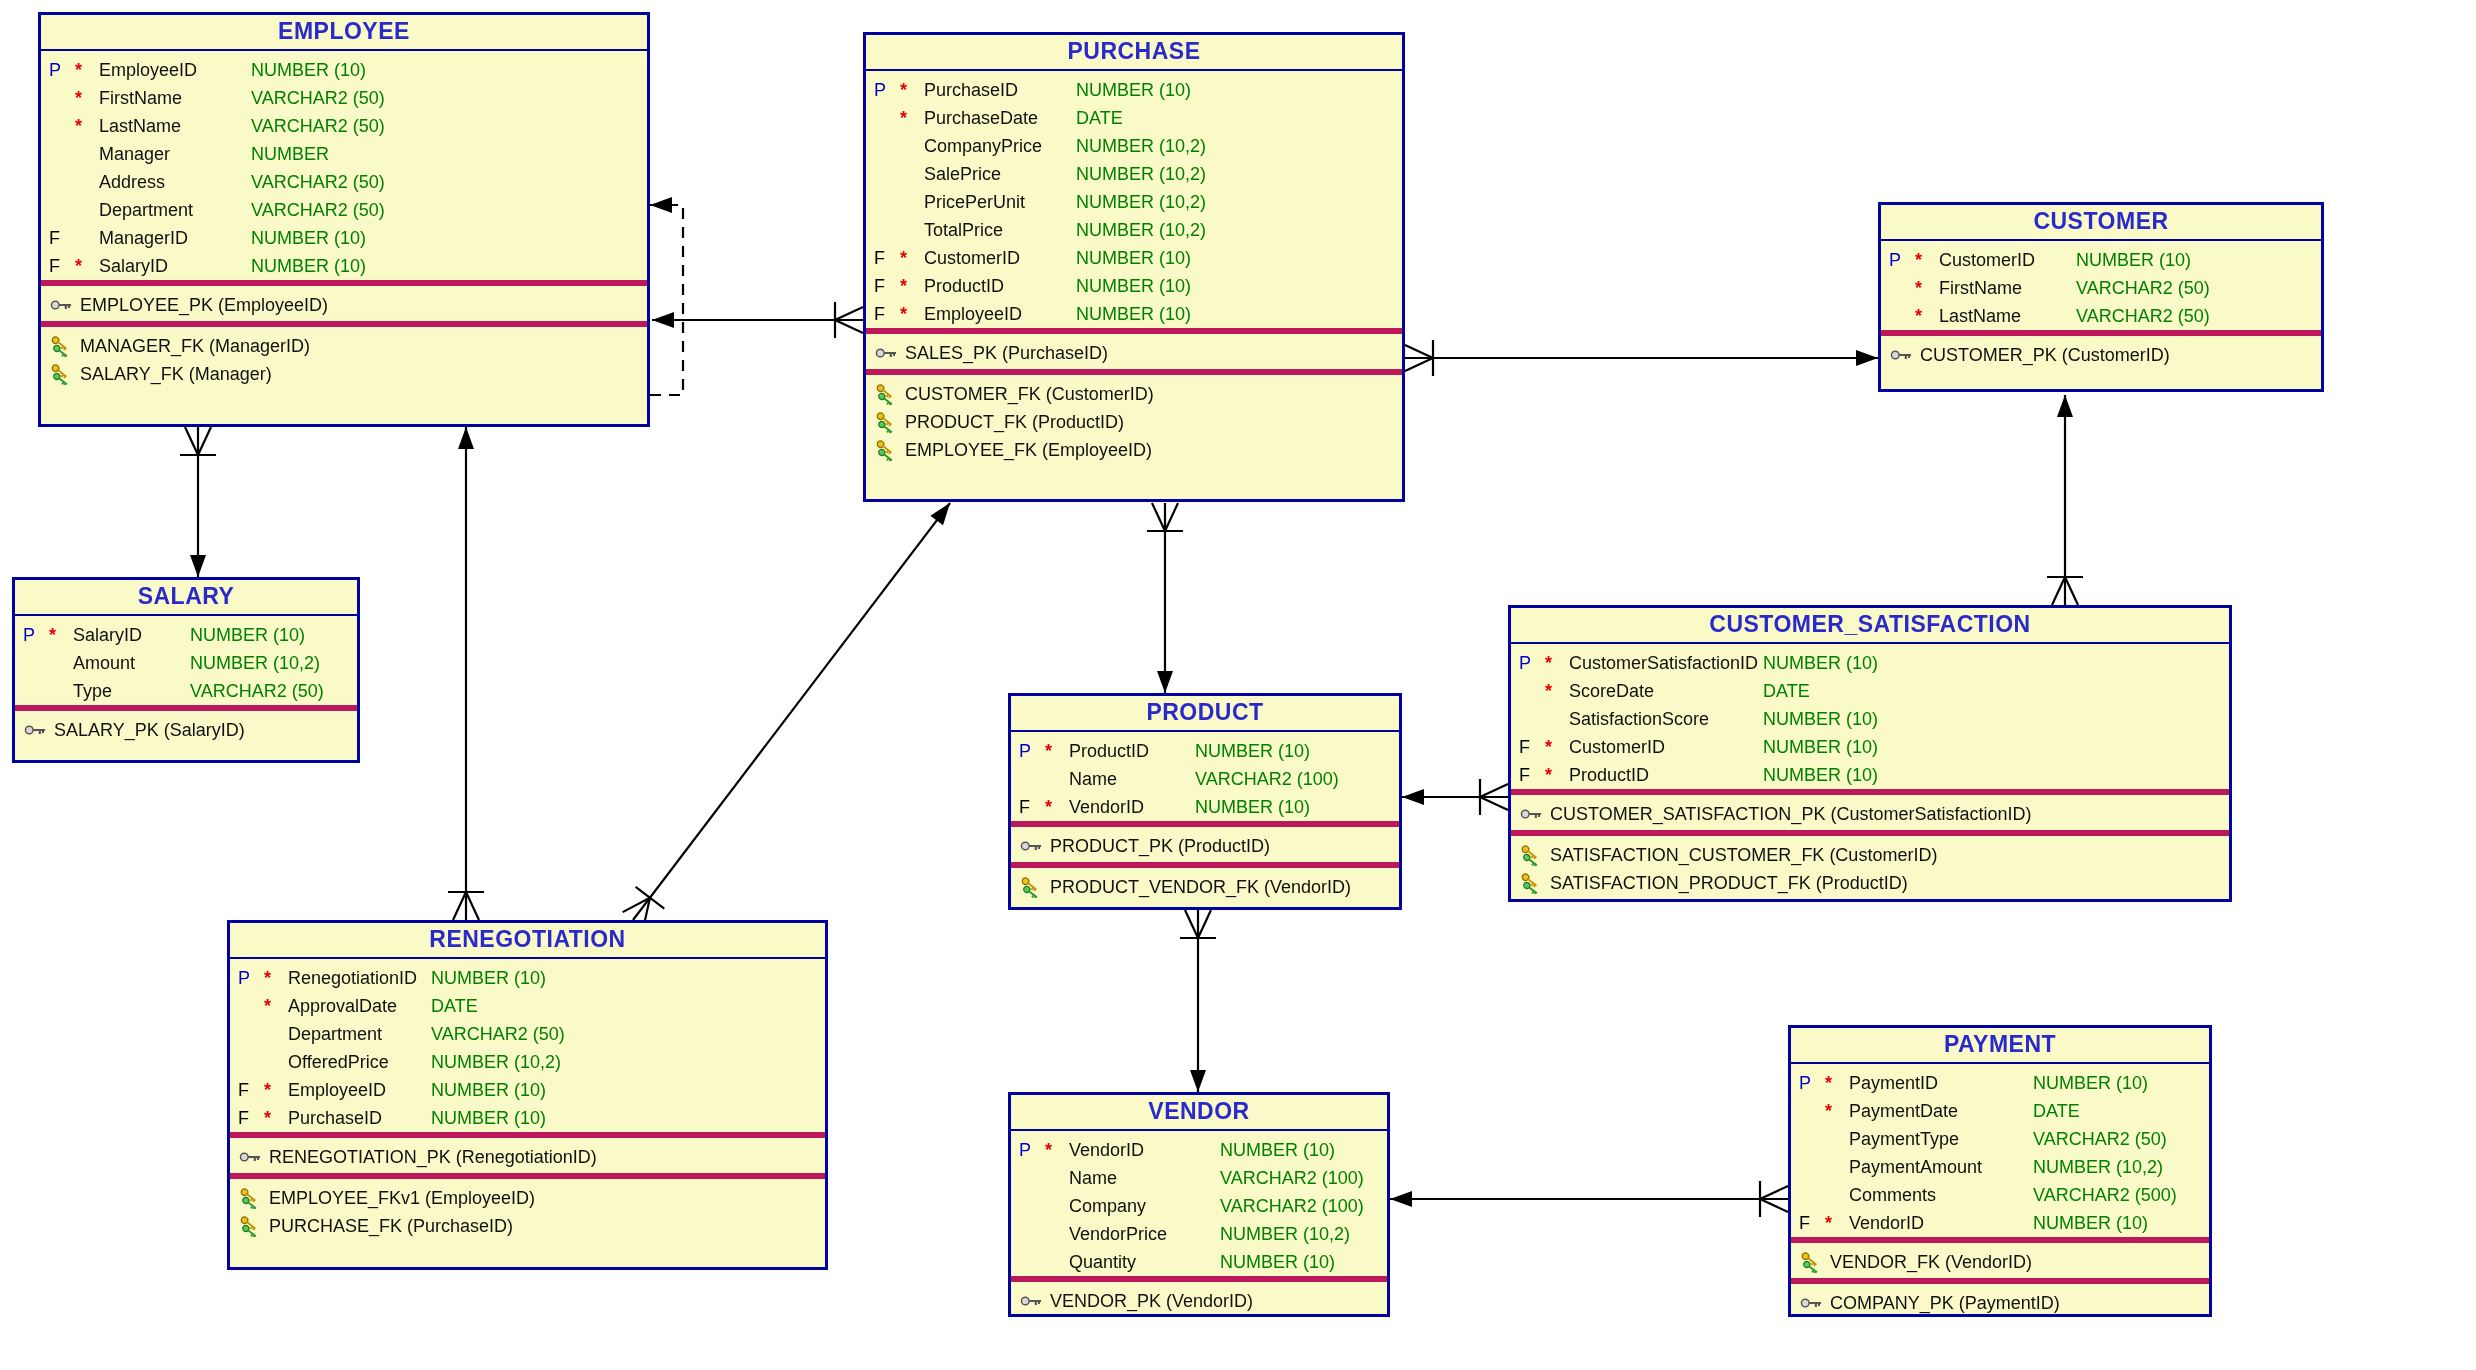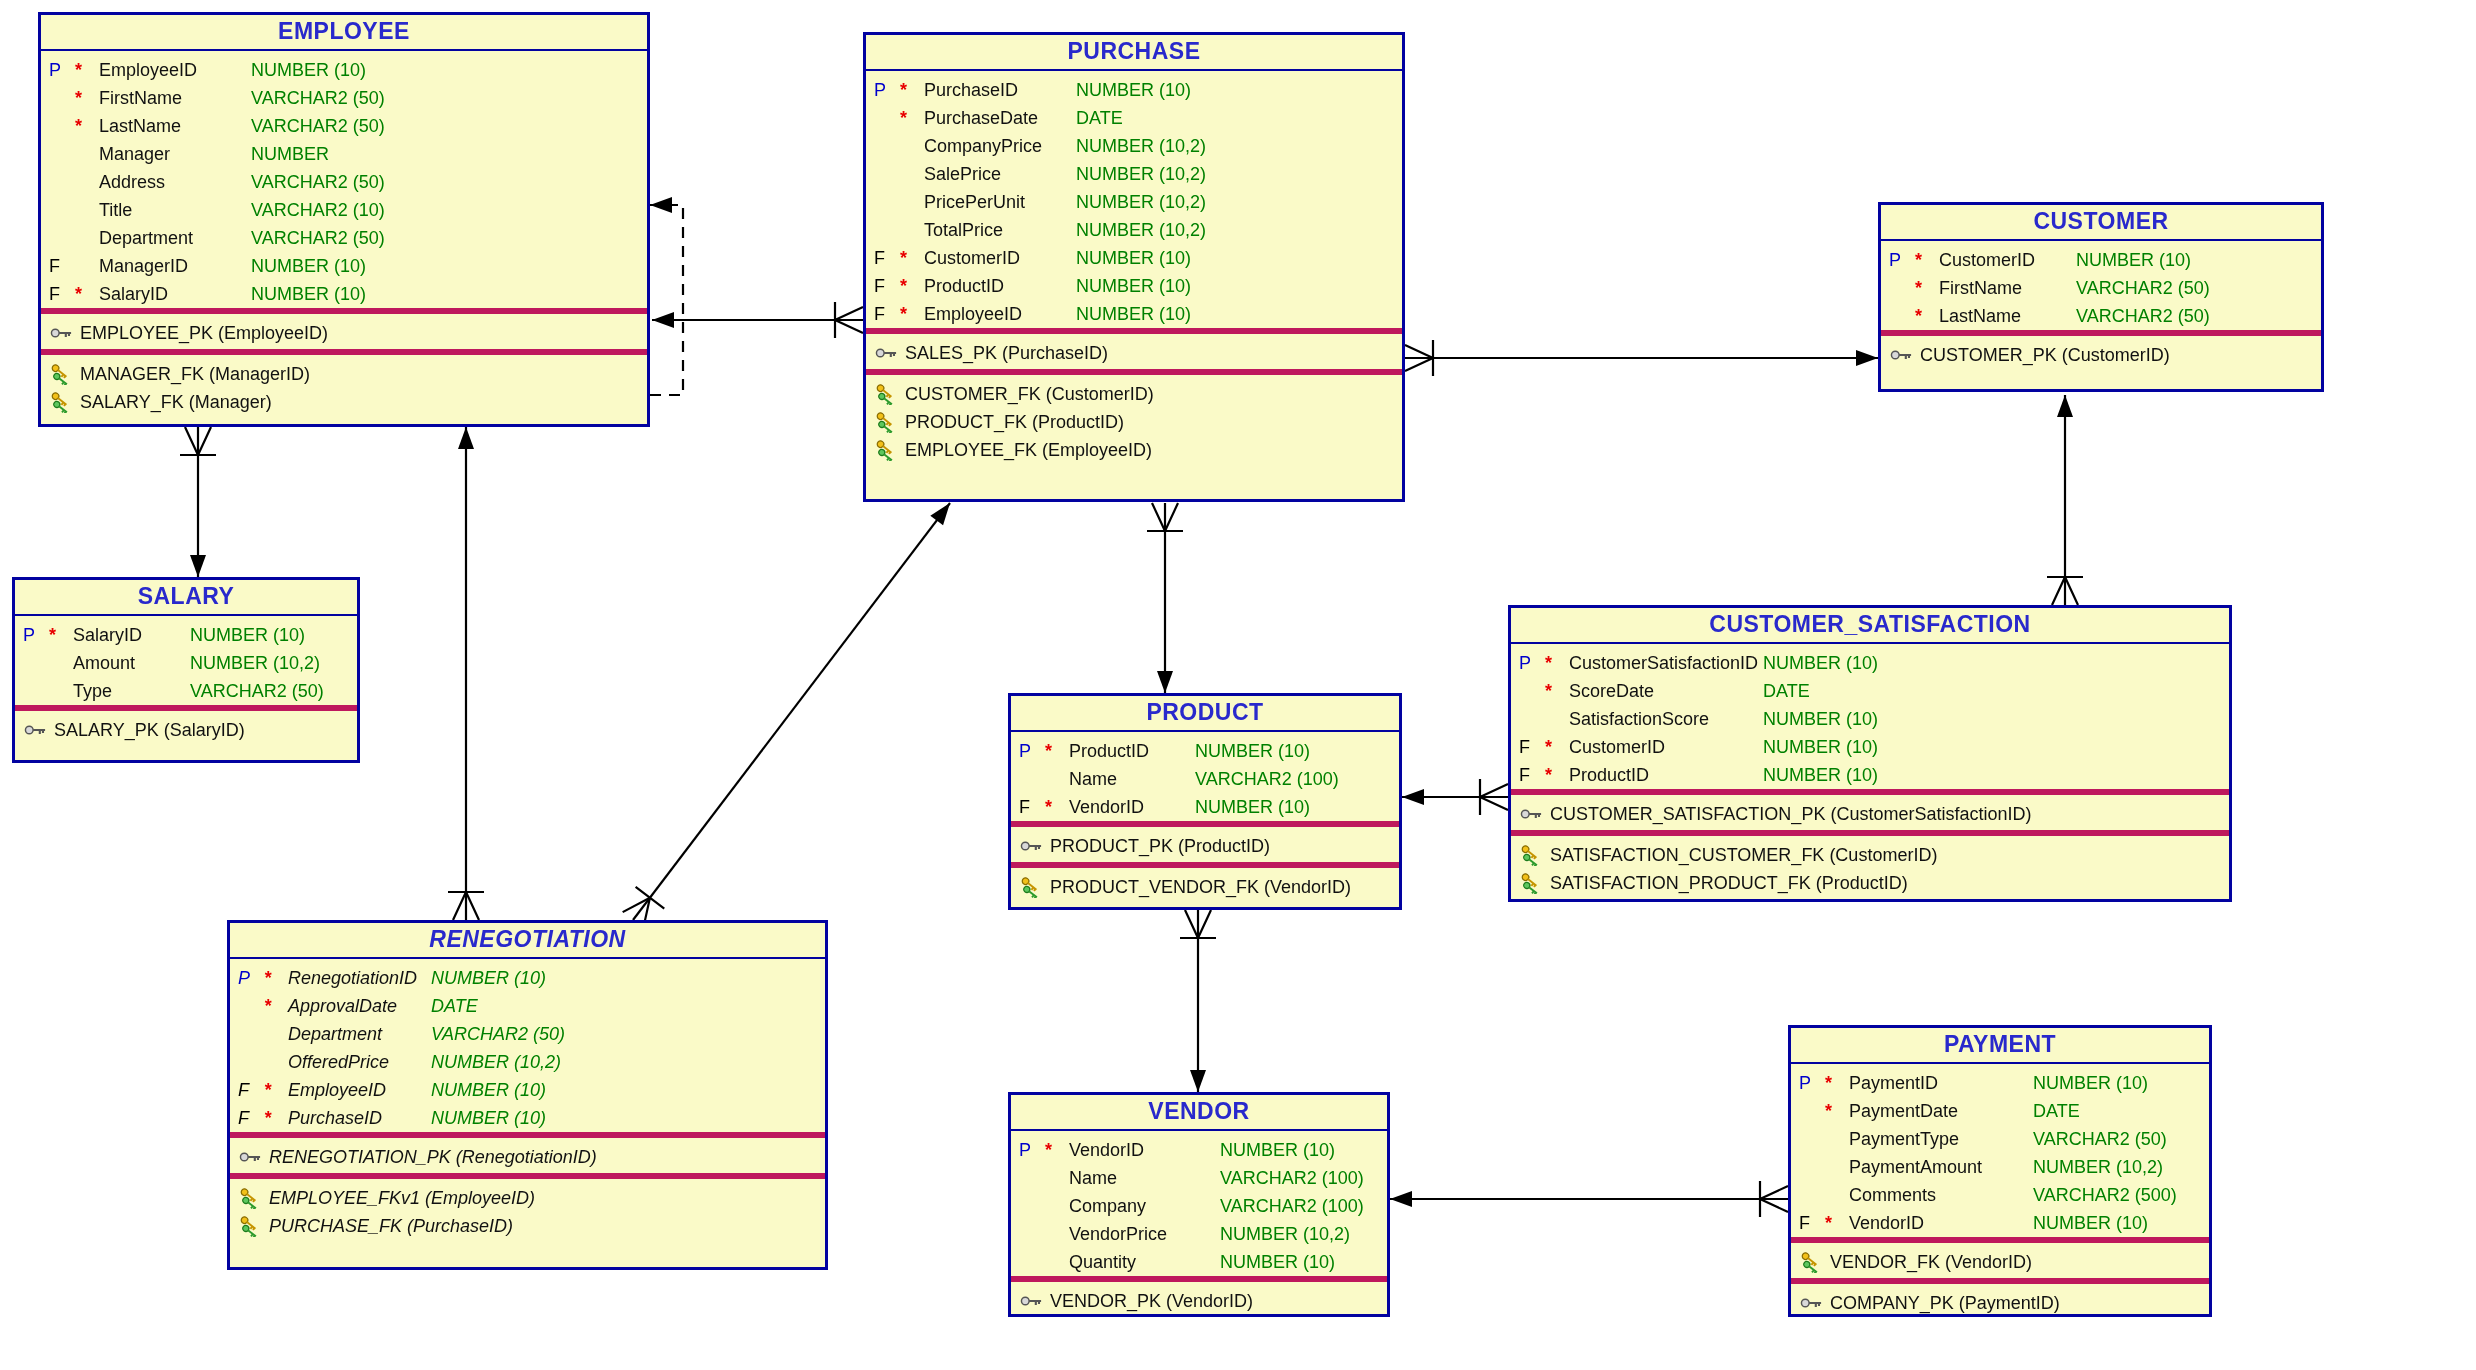--- a/index.html
+++ b/index.html
@@ -117,26 +117,20 @@
         </div>
         <div class="crow">
           <span class="ckey"></span>
           <span class="creq"></span>
           <span class="cname">Address</span>
           <span class="ctype">VARCHAR2 (50)</span>
         </div>
         <div class="crow">
           <span class="ckey"></span>
           <span class="creq"></span>
-          <span class="cname">Title</span>
-          <span class="ctype">VARCHAR2 (10)</span>
-        </div>
-        <div class="crow">
-          <span class="ckey"></span>
-          <span class="creq"></span>
           <span class="cname">Department</span>
           <span class="ctype">VARCHAR2 (50)</span>
         </div>
         <div class="crow">
           <span class="ckey">F</span>
           <span class="creq"></span>
           <span class="cname">ManagerID</span>
           <span class="ctype">NUMBER (10)</span>
         </div>
         <div class="crow">
@@ -497,21 +491,21 @@
               <g transform="translate(1.5,9) rotate(38 6 5)">
                 <circle cx="5" cy="4.5" r="3.2" fill="#5ec75e" stroke="#1c7a1c" stroke-width="1.3"></circle>
                 <path d="M8 4.5 H18.5 M14.5 4.5 v3.2 M17.2 4.5 v2.4" stroke="#2c9a2c" stroke-width="2" fill="none"></path>
               </g>
             </svg>
           </span>
           <span>PRODUCT_VENDOR_FK (VendorID)</span>
         </div>
       </div>
     </div>
-    <div class="etable" style="left: 227px; top: 920px; width: 601px; height: 350px; font-style: italic; --tx: 201px;">
+    <div class="etable" style="left: 227px; top: 920px; width: 601px; height: 350px; --tx: 201px;">
       <div class="etitle">RENEGOTIATION</div>
       <div class="ecols">
         <div class="crow">
           <span class="ckey pmark">P</span>
           <span class="creq">*</span>
           <span class="cname">RenegotiationID</span>
           <span class="ctype">NUMBER (10)</span>
         </div>
         <div class="crow">
           <span class="ckey"></span>

